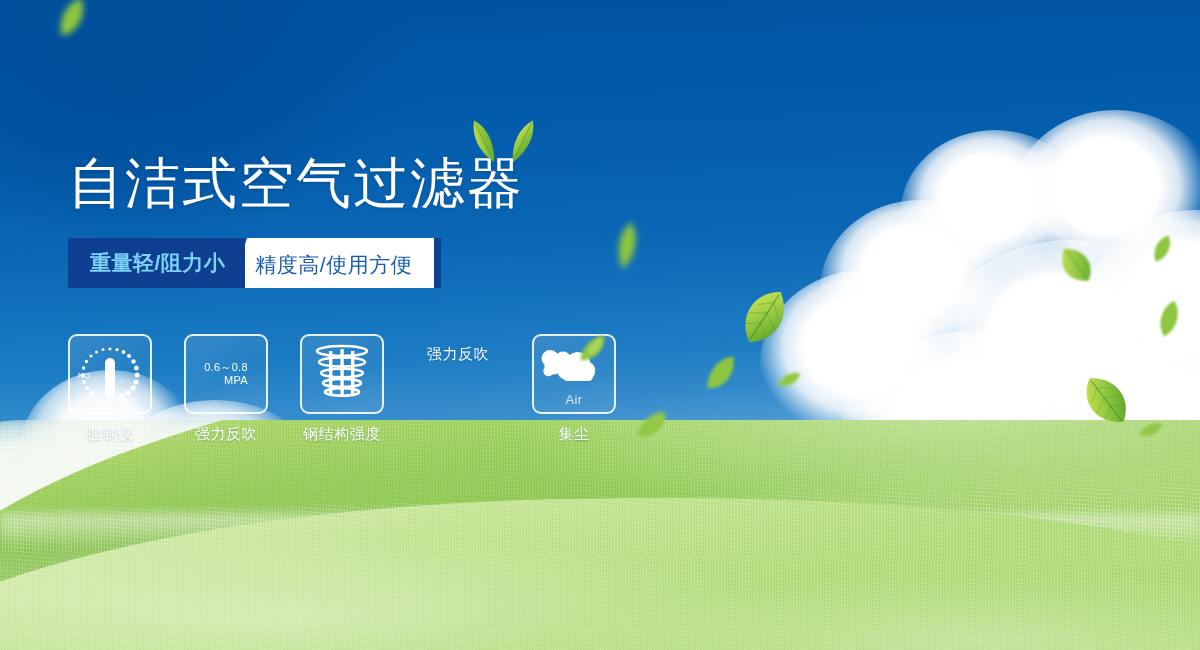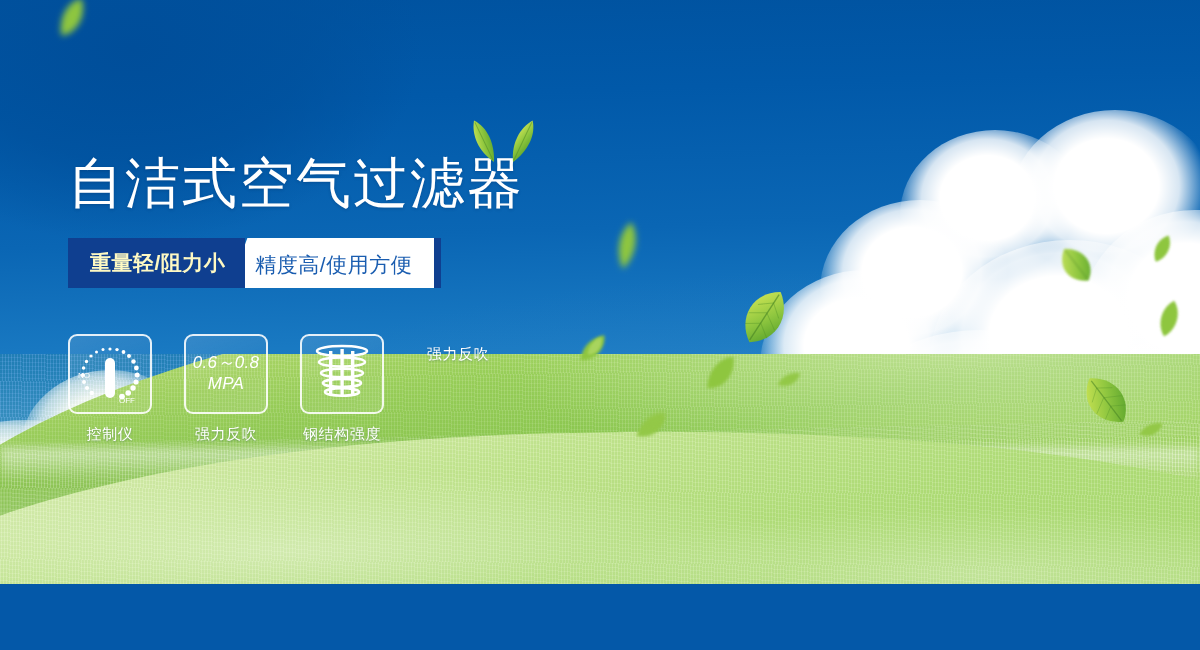--- a/index.html
+++ b/index.html
@@ -6,21 +6,21 @@
   * { margin:0; padding:0; box-sizing:border-box; }
   html, body {
     width:1200px; height:650px;
     overflow:hidden;
     background:#0458a8;
     font-family:"Liberation Sans", sans-serif;
   }
 
   .stage {
     position:relative;
-    width:1200px; height:584px;
+    width:1200px; height:650px;
     overflow:hidden;
     background:#0055a5;
   }
 
   
   .sky {
     position:absolute; left:0; top:0; width:1200px; height:650px;
     background:
       radial-gradient(120% 95% at 72% 104%, rgba(188,214,236,0.95) 0%, rgba(150,191,226,0.55) 26%, rgba(70,135,196,0.16) 48%, rgba(0,85,165,0) 66%),
       linear-gradient(178deg, #00529f 0%, #0159a9 16%, #0a66b4 36%, #1b7cc4 54%, #4e9fd6 70%, #8cc2e6 83%, #bcd9ed 93%, #cde3f2 100%);
@@ -116,21 +116,21 @@
   }
   .sprout { position:absolute; left:468px; top:110px; width:72px; height:56px; }
 
   
   .badges {
     position:absolute; left:68px; top:238px;
     height:50px; display:flex; align-items:stretch;
   }
   .badge-dark {
     background:#0f3f90;
-    color:#fef9c3;
+    color:#7dd3fc;
     font-size:21px; font-weight:bold;
     letter-spacing:0.5px;
     display:flex; align-items:center;
     padding:0 20px 0 22px;
     position:relative; z-index:2;
   }
   .badge-light {
     background:#ffffff;
     color:#1a5db0;
     font-size:21px; font-weight:400;
@@ -154,22 +154,22 @@
   .fbox {
     width:84px; height:80px;
     border:2px solid rgba(255,255,255,0.88);
     border-radius:9px;
     background:linear-gradient(160deg, rgba(255,255,255,0.13) 0%, rgba(255,255,255,0.04) 55%, rgba(255,255,255,0.10) 100%);
     display:flex; align-items:center; justify-content:center;
     overflow:hidden;
     position:relative;
   }
   .ftext {
-    color:#ffffff; font-size:17px; line-height:1.22; text-align:center;
-    font-weight:400; letter-spacing:0.3px;font-style:italic;
+    color:#ffffff; font-size:11px; line-height:1.22; text-align:right;
+    font-weight:400; letter-spacing:0.3px;
   }
   .flabel {
     margin-top:11px; color:#ffffff; font-size:15px; letter-spacing:0.6px;
     white-space:nowrap; text-shadow:0 1px 2px rgba(0,40,90,0.28);
   }
   .fbox svg { display:block; }
   .air-word {
     position:absolute; bottom:5px; left:0; width:100%;
     text-align:center; color:#d8ecfb; font-size:13px; letter-spacing:0.4px;
   }
@@ -315,20 +315,36 @@
           </g>
         </svg>
       </div>
       <div class="flabel">钢结构强度</div>
     </div>
 
     <div class="feature">
       <div class="flabel">强力反吹</div>
     </div>
 
+    <div class="feature">
+      <div class="fbox">
+        <svg width="66" height="50" viewBox="0 0 66 50" style="margin-bottom:10px;">
+          <g fill="#ffffff">
+            <path d="M14 20 a8.5 8.5 0 1 1 4.6 -6.6 l2.6 4.2 z" transform="translate(-1,2)"></path>
+            <circle cx="12" cy="22" r="8.6"></circle>
+            <circle cx="22" cy="15.5" r="8.0"></circle>
+            <path d="M24 36 a10.5 10.5 0 0 1 1 -20.6 a13 13 0 0 1 24.4 3 a9.6 9.6 0 0 1 -2.4 17.6 z"></path>
+            <rect x="22" y="28" width="30" height="9" rx="4.5"></rect>
+            <circle cx="7.5" cy="27" r="5.2"></circle>
+          </g>
+        </svg>
+        <div class="air-word">Air</div>
+      </div>
+      <div class="flabel">集尘</div>
+    </div>
 
   </div>
 
   <div class="leaf" style="left:52px; top:2px; width:40px; height:32px; filter:blur(3.4px); transform:rotate(-30deg);">
     <svg viewBox="0 0 40 32">
         <path d="M2 26 C10 4 30 0 38 4 C34 22 16 32 2 26 Z" fill="#8ec63f"></path>
       </svg>
   </div>
 
   <div class="leaf" style="left:614px; top:222px; width:26px; height:48px; filter:blur(3.2px); transform:rotate(10deg);">

